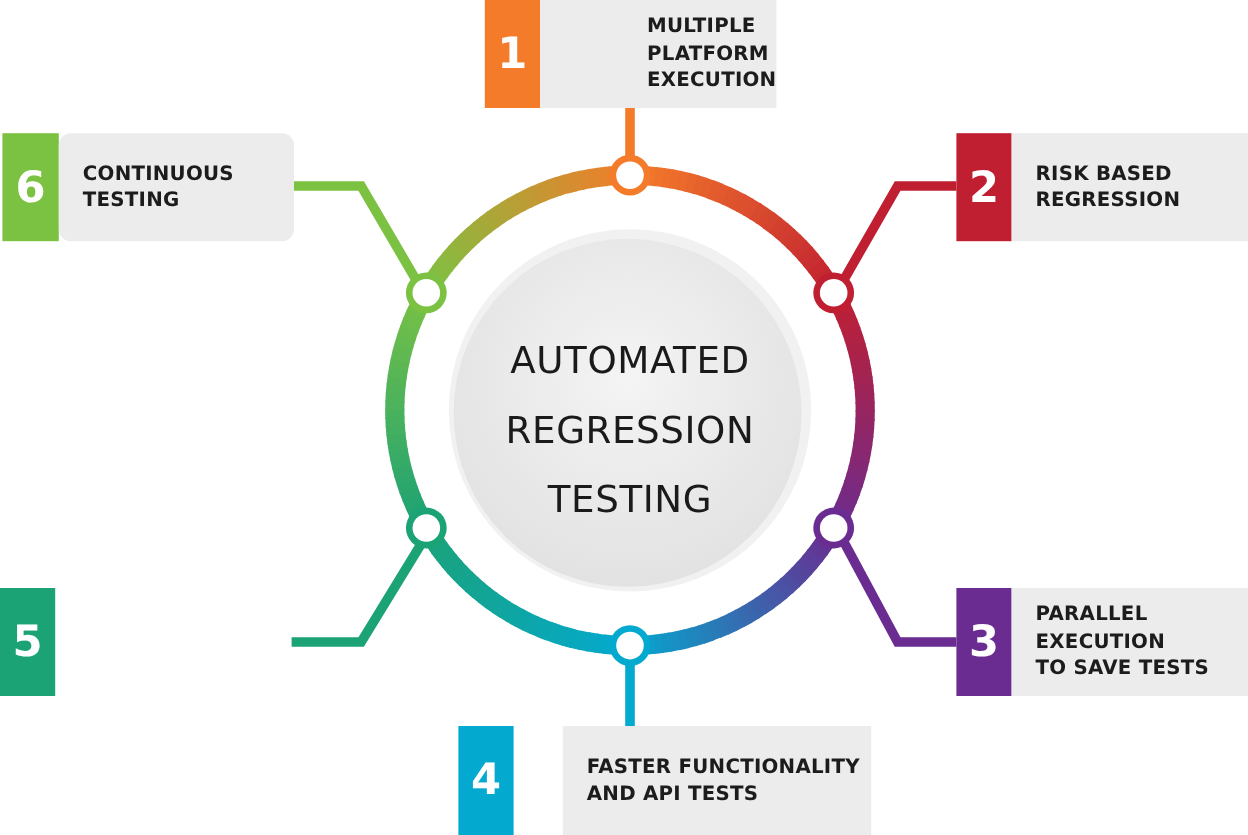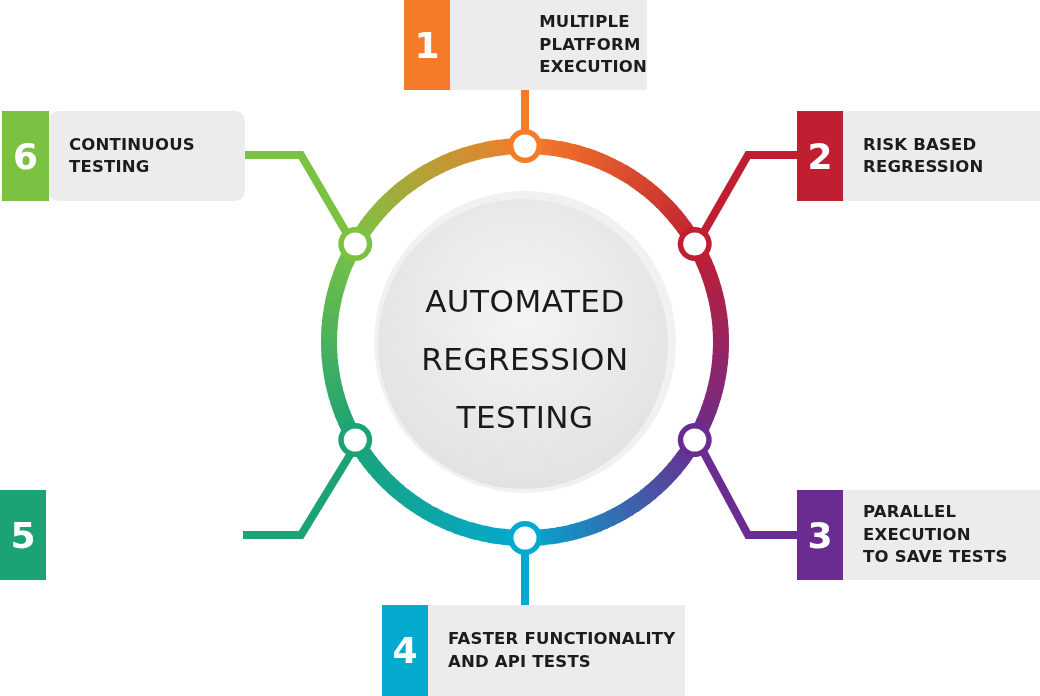--- a/index.html
+++ b/index.html
@@ -262,21 +262,21 @@
     <div>
         <div>PARALLEL</div>
         <div>EXECUTION</div>
         <div>TO SAVE TESTS</div>
       </div>
   </div>
 </div>
 
 <div class="card" id="card-3" style="left:382px;top:605px;height:91px;">
   <div class="num" style="width: 46px; background: rgb(3, 169, 207);">4</div>
-  <div class="label" style="width:237px;">
+  <div class="label" style="width:237px;margin-left:41px;">
     <div>
         <div>FASTER FUNCTIONALITY</div>
         <div>AND API TESTS</div>
       </div>
   </div>
 </div>
 
 <div class="card" id="card-4" style="left:0px;top:490px;height:90px;">
   <div class="num" style="width: 46px; background: rgb(27, 162, 117);">5</div>
 </div>

